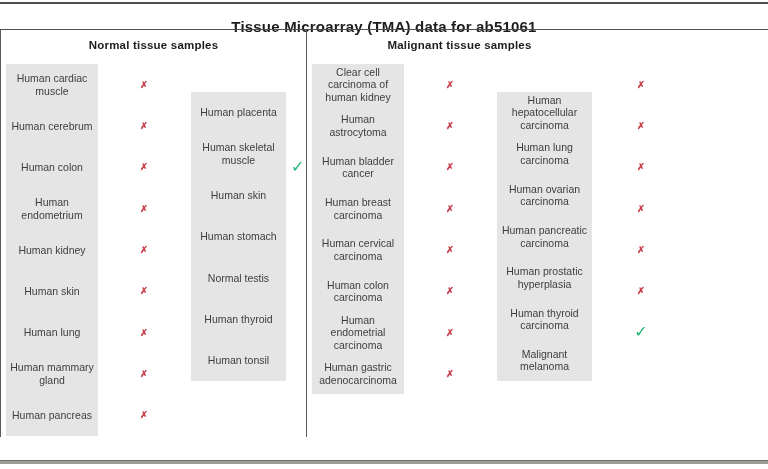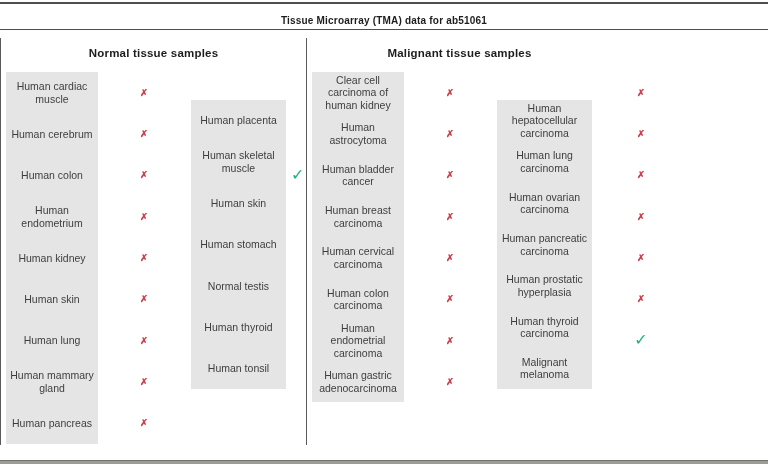--- a/index.html
+++ b/index.html
@@ -3,24 +3,24 @@
 <meta charset="utf-8">
 <style>
   html,body{margin:0;padding:0;background:#fff;}
   .page{
     position:relative;width:768px;height:469px;background:#fff;overflow:hidden;
     font-family:"Liberation Sans",sans-serif;color:#3e3e3e;
   }
   .top-rule{position:absolute;top:2px;left:0;width:768px;height:2px;background:var(--rule,#4e4e4e);}
   .page-title{
     position:absolute;top:8px;left:0;width:768px;text-align:center;
-    font-size:10px;font-weight:bold;color:#1d1d1d;letter-spacing:.2px;
+    font-size:15px;font-weight:bold;color:#1d1d1d;letter-spacing:.2px;
   }
   .mid-rule{position:absolute;top:29px;left:0;width:768px;height:1px;background:var(--rule,#4e4e4e);}
-  .content{position:absolute;top:38px;left:0;width:612px;height:407px;display:flex;}
+  .content{position:absolute;top:30px;left:0;width:612px;height:407px;display:flex;}
   .half{position:relative;width:383px;border-left:1px solid #5a5a5a;}
   .section-header{
     position:absolute;top:9px;left:0;width:100%;text-align:center;
     font-size:11.5px;font-weight:bold;color:#1d1d1d;letter-spacing:.2px;margin:0;
   }
   .cols{position:absolute;top:0;left:0;width:100%;height:100%;}
   .tissue-col,.marks-col{position:absolute;top:34px;}
   .tissue-col{background:var(--panel,#e5e5e5);}
   .tissue-col.col0{left:5px;width:92px;}
   .marks-col.col0{left:97px;width:92px;}

